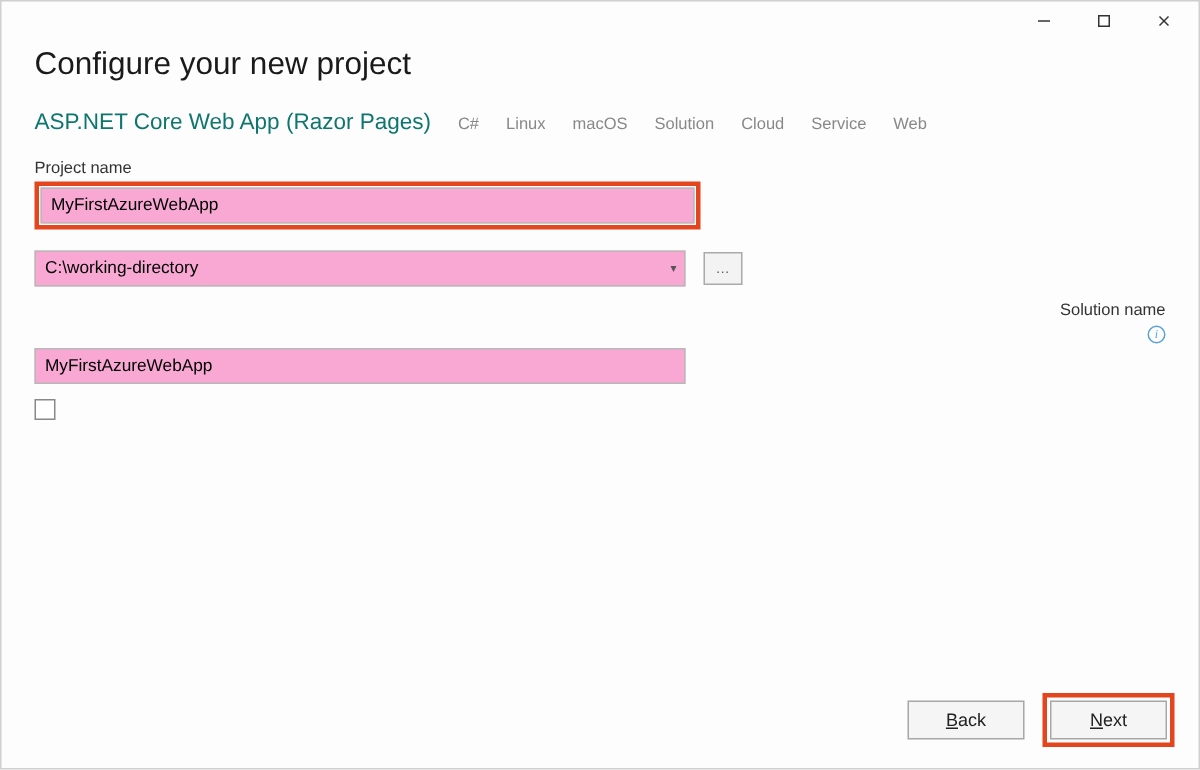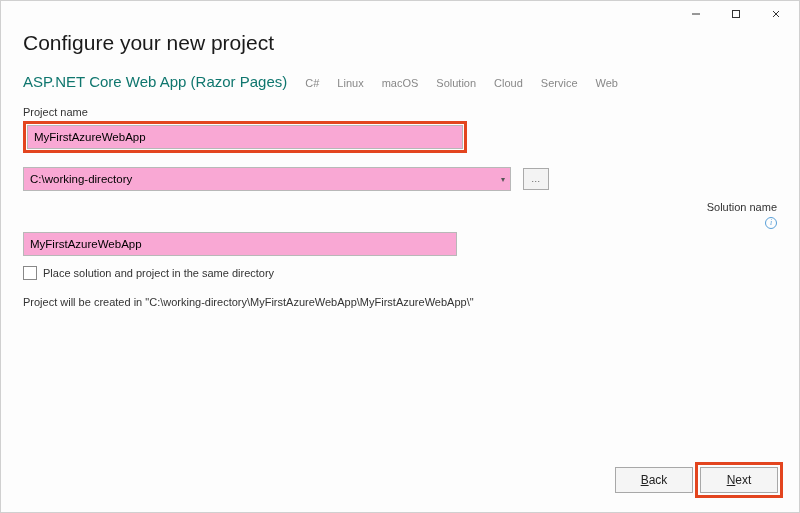--- a/index.html
+++ b/index.html
@@ -105,21 +105,21 @@
     width: 100%;
     border: 1px solid #b8b8b8;
   }
   .location-row {
     display: flex;
     align-items: center;
     gap: 12px;
   }
   .select-wrap {
     position: relative;
-    width: 488px;
+    width: 434px;
   }
   .select-wrap .text-input { width: 100%; }
   .select-caret {
     position: absolute;
     right: 6px;
     top: 50%;
     transform: translateY(-50%);
     font-size: 8px;
     color: #555;
     pointer-events: none;
@@ -158,21 +158,21 @@
   }
   .creation-note {
     font-size: 11px;
     color: #333;
   }
   .footer {
     position: absolute;
     bottom: 14px;
     right: 16px;
     display: flex;
-    gap: 2px;
+    gap: 12px;
     align-items: center;
   }
   .btn {
     width: 78px;
     height: 26px;
     border: 1px solid #a8a8a8;
     background: #f5f5f5;
     font-family: inherit;
     font-size: 12px;
     color: #222;
@@ -245,24 +245,22 @@
     <div class="label-row">
       <label class="field-label" style="margin-bottom:0">Solution name</label>
       <span class="info-icon">i</span>
     </div>
     <div style="height:3px"></div>
     <input type="text" class="text-input solution-input" value="MyFirstAzureWebApp" style="">
   </div>
 
   <div class="checkbox-row">
     <span class="chk"></span>
-    <span class="chk-label">Place solution and project in the same directory</span>
-  </div>
-
-  <div class="creation-note">Project will be created in "C:\working-directory\MyFirstAzureWebApp\MyFirstAzureWebApp\"</div>
+  </div>
+
 
 </div>
 
 <div class="footer">
   <button class="btn">
       <span><span class="accel">B</span><span>ack</span></span>
     </button>
   <div class="next-wrap">
     <button class="btn">
         <span><span class="accel">N</span><span>ext</span></span>

